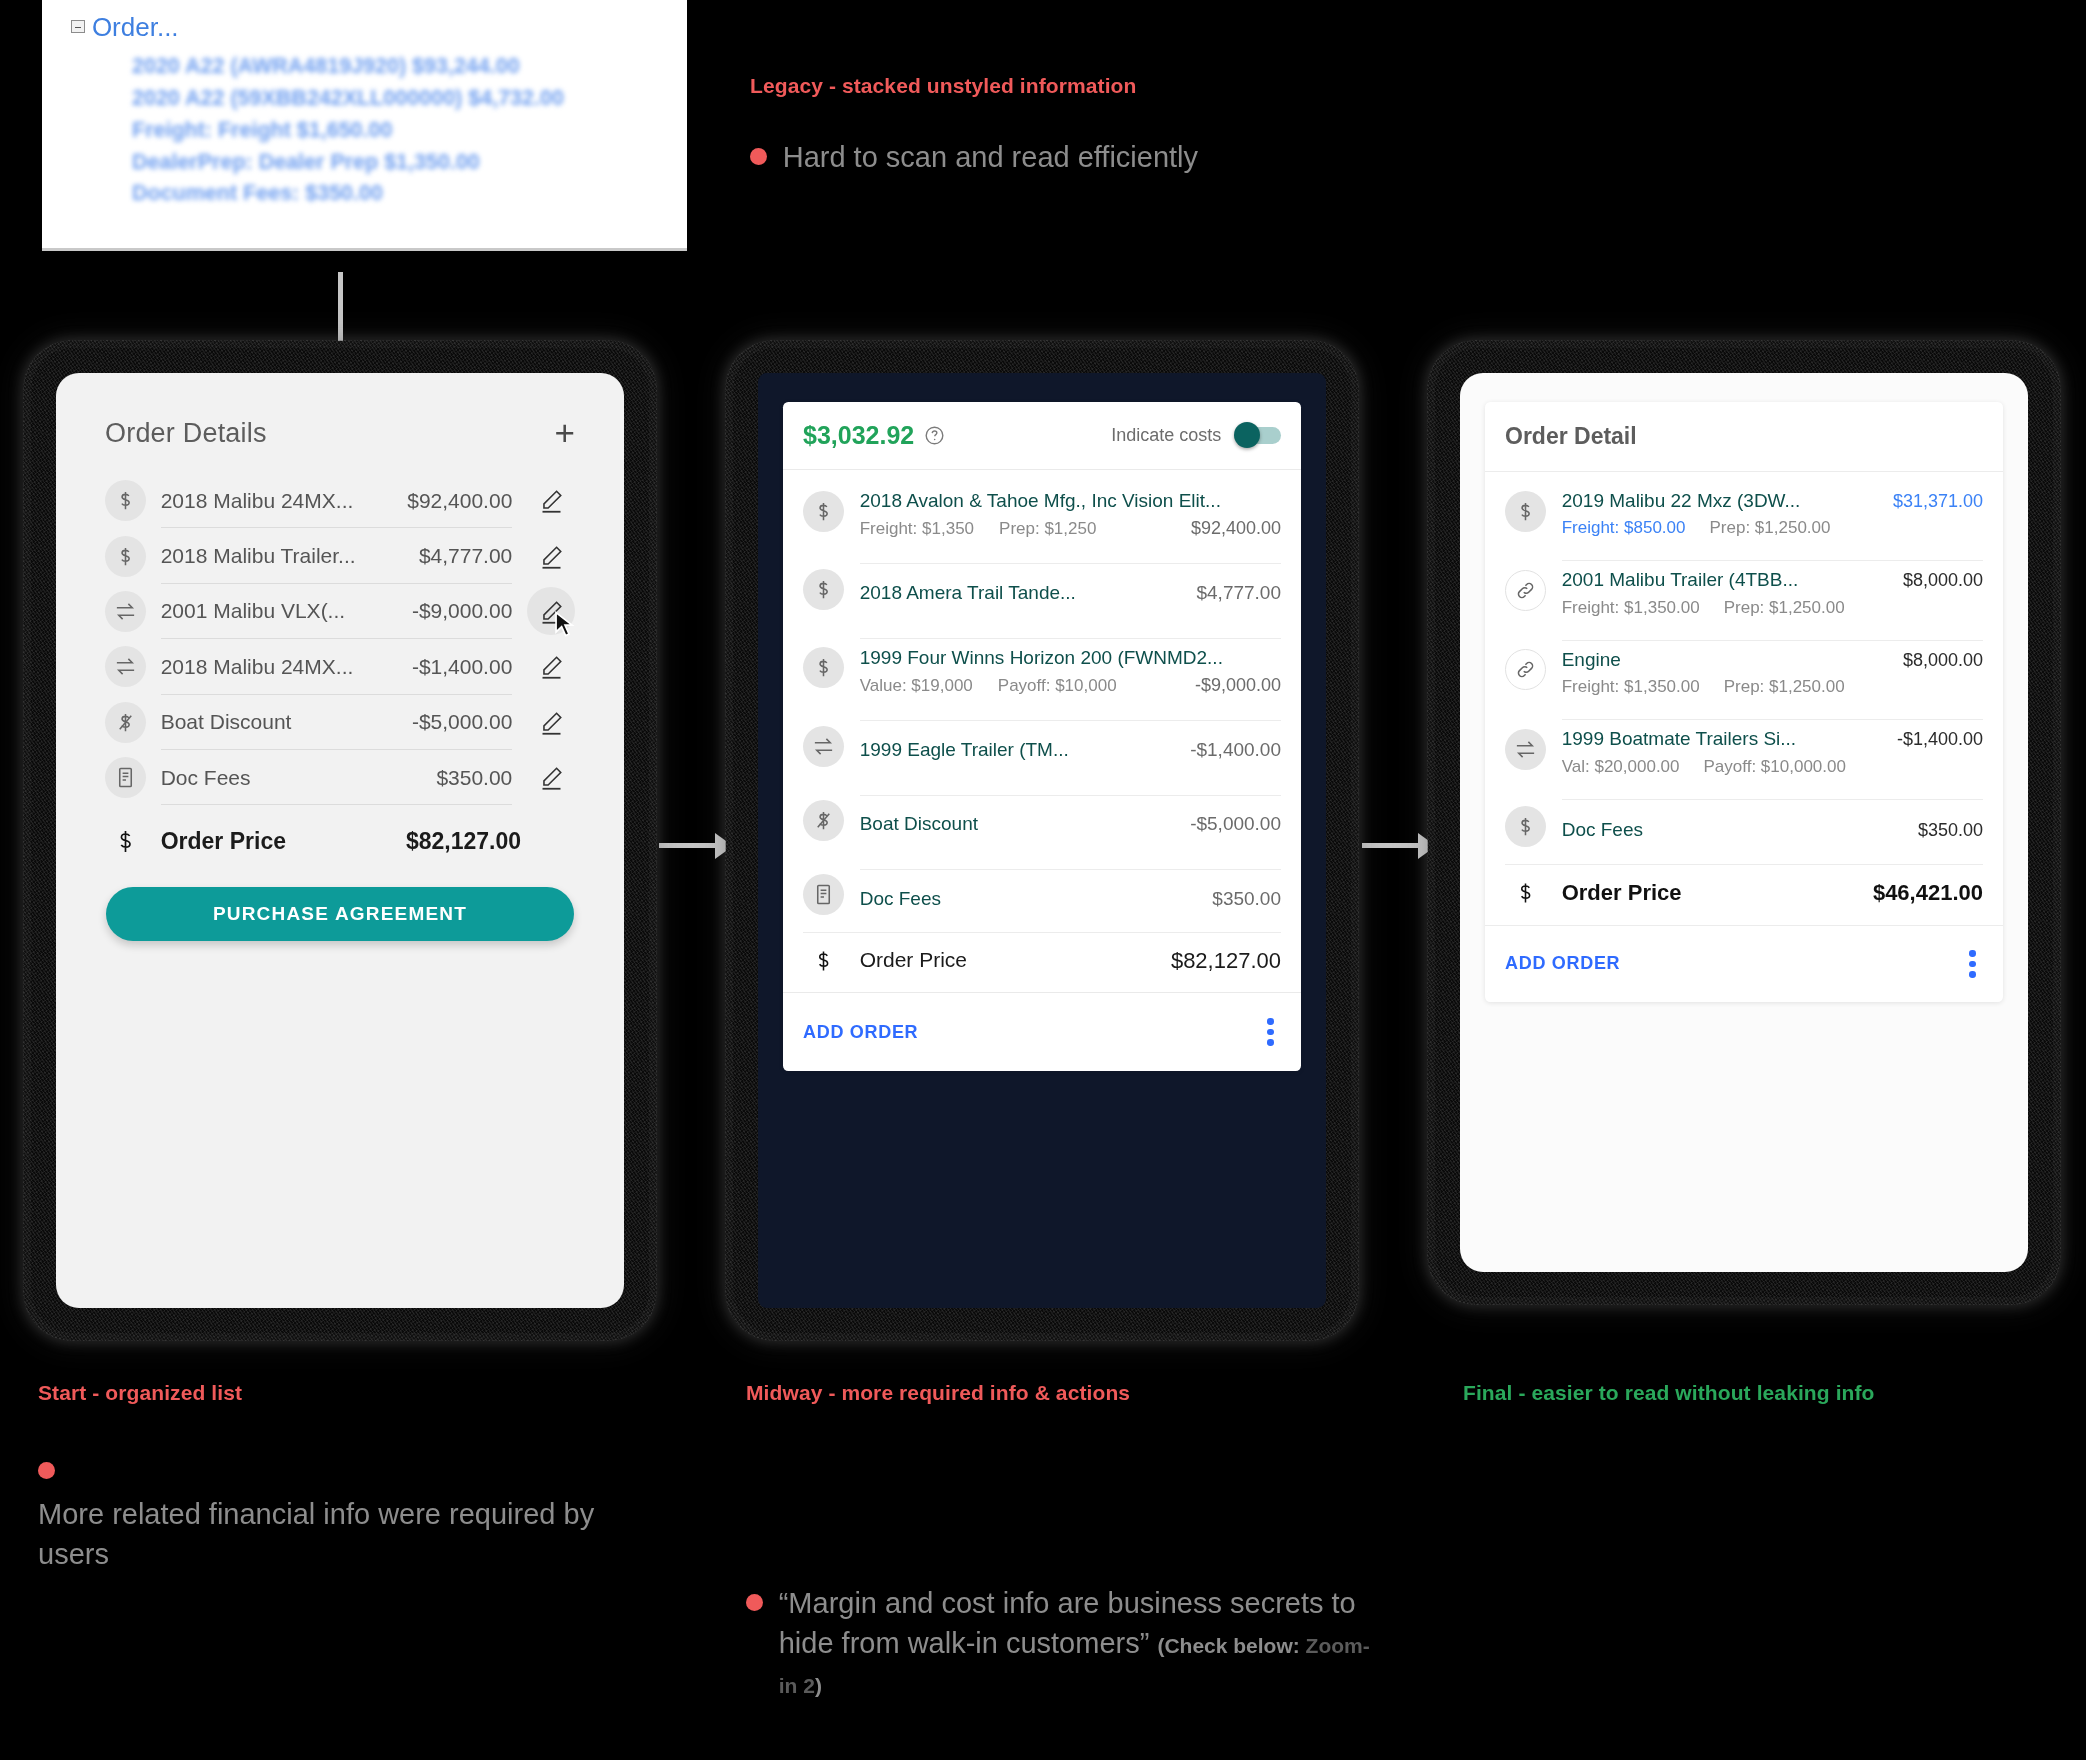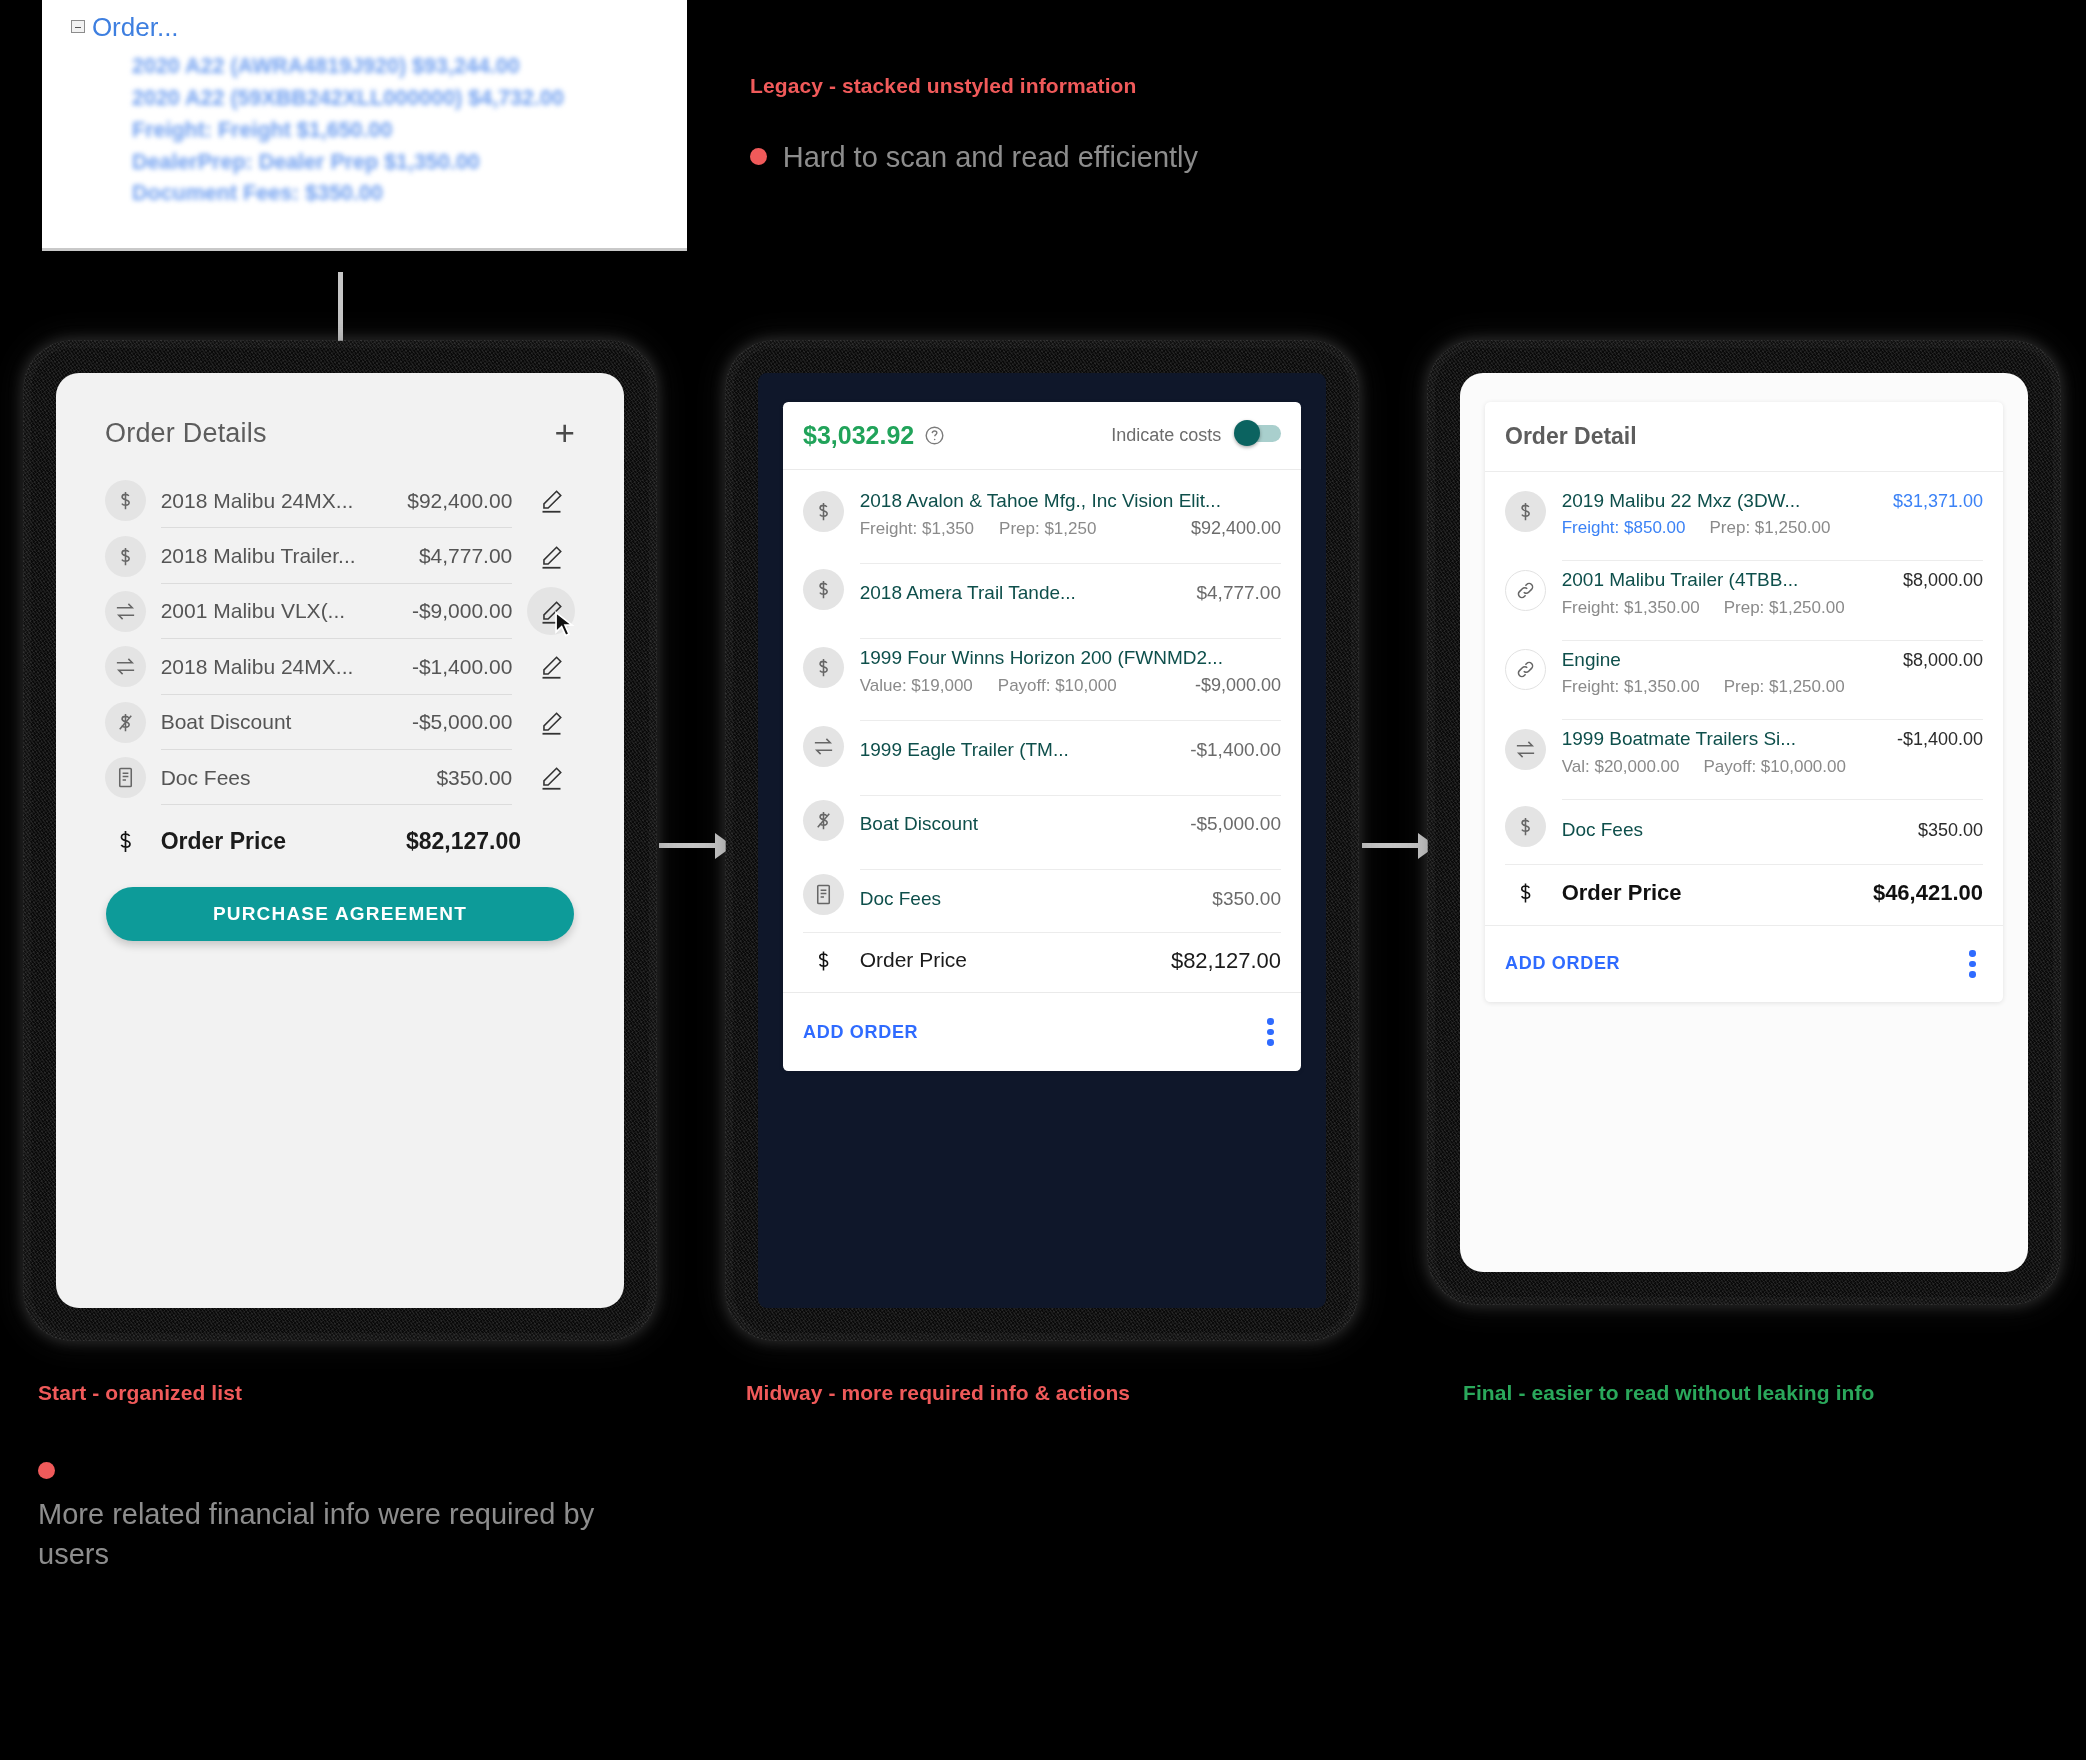--- a/index.html
+++ b/index.html
@@ -151,21 +151,21 @@
   .p2-screen { background: #0f172a; padding: 29px 25px; border-radius: 9px; }
   .card { background: #fff; border-radius: 5.2px; box-shadow: 0 1px 5.2px rgba(0,0,0,.10); }
 
   .p2-head {
     display: flex; align-items: center; justify-content: space-between;
     padding: 19px 20px; border-bottom: 1px solid #eaeaea;
   }
   .p2-margin { display: flex; align-items: center; gap: 9.4px; }
   .p2-margin .val { font-size: 25px; color: #21a35a; font-weight: 700; }
   .help-icon { width: 21px; height: 21px; }
-  .p2-toggle-wrap { display: flex; align-items: flex-start; gap: 15.7px; margin-left: 40px; }
+  .p2-toggle-wrap { display: flex; align-items: center; gap: 15.7px; margin-left: 40px; }
   .p2-toggle-label { font-size: 18px; color: #6d6d6d; }
   .switch { width: 44px; height: 17px; border-radius: 8.4px; background: #a9cfcd; position: relative; }
   .switch .knob {
     position: absolute; left: -3.1px; top: -4.7px; width: 26px; height: 26px;
     border-radius: 50%; background: #0b6360; box-shadow: 0 1.6px 3.7px rgba(0,0,0,.35);
   }
 
   .p2-list { padding: 0 20px; }
   .p2-row { display: flex; align-items: center; gap: 15.7px; padding: 11.5px 0 10.5px 0; }
   .p2-row + .p2-row > .p2-body { border-top: 1px solid #ececec; }
@@ -658,17 +658,21 @@
 
   <div class="anno-head" style="left:38px; top:1381px;">Start - organized list</div>
   <div class="bullet-row" style="left:38px; top:1451px;flex-direction:column;">
     <span class="dot"></span>
     <span class="bullet-text" style="max-width:566px;">More related financial info were required by users</span>
   </div>
 
   <div class="anno-head" style="left:746px; top:1381px;">Midway - more required info &amp; actions</div>
 
 
+  <div class="bullet-row" style="left:746px; top:1583px;">
+    <span class="dot"></span>
+    <span class="bullet-text"><span>“Margin and cost info are business secrets to hide from walk-in customers”</span> <span class="small"><span>(Check below: </span><span class="dim">Zoom-in 2</span><span>)</span></span></span>
+  </div>
 
   <div class="anno-head green" style="left:1463px; top:1381px;">Final - easier to read without leaking info</div>
 
 </div>
 
 
 </body></html>

